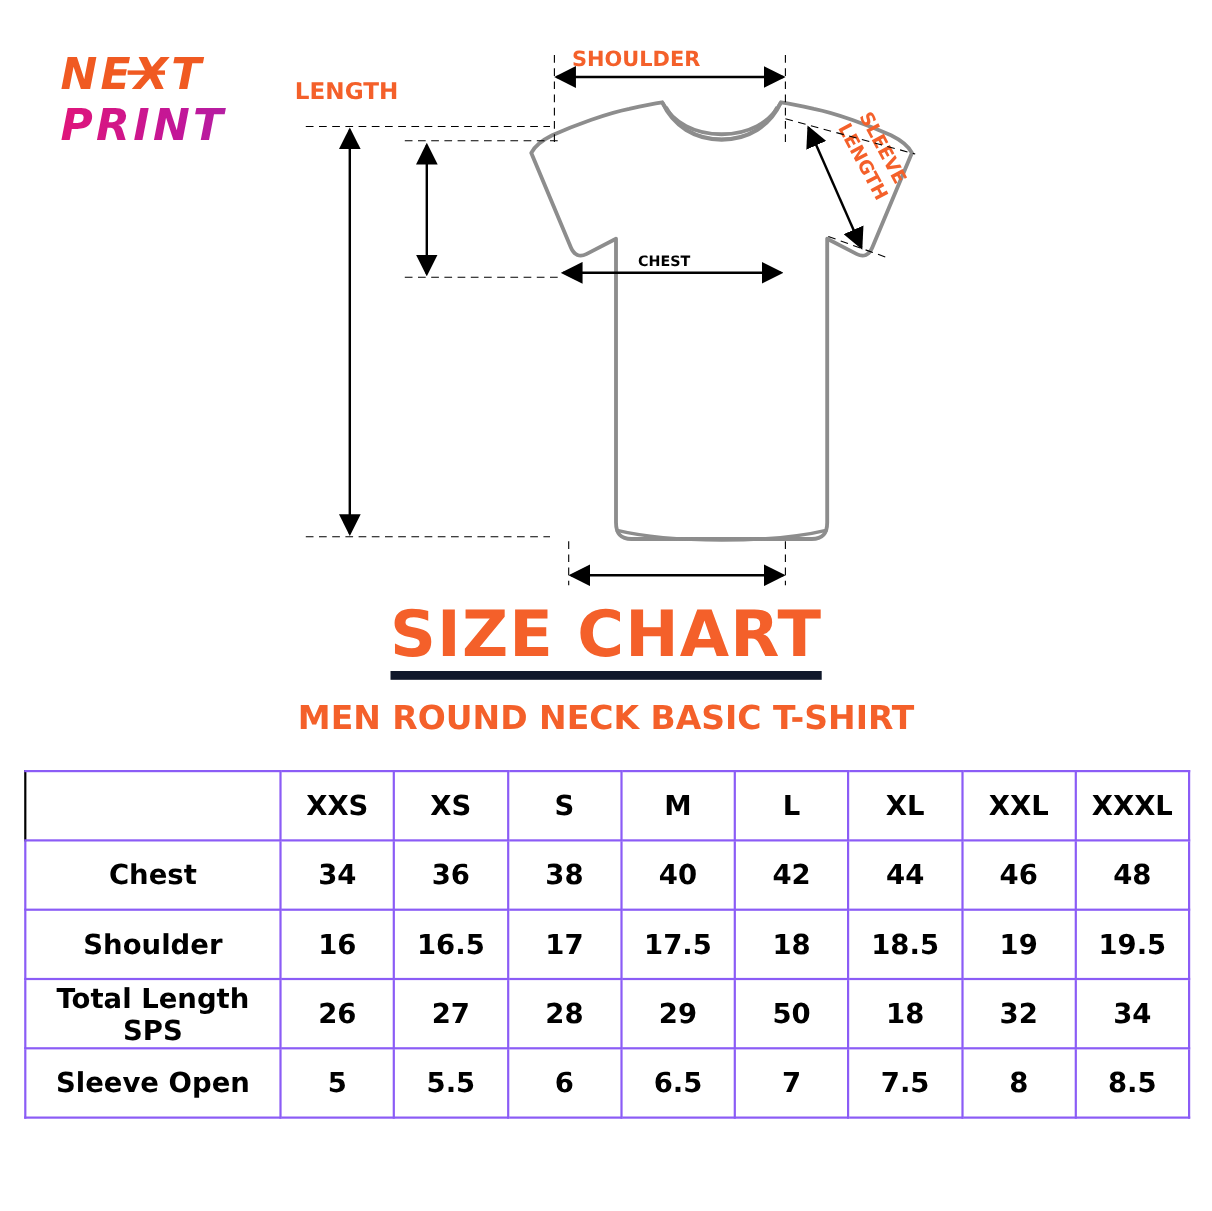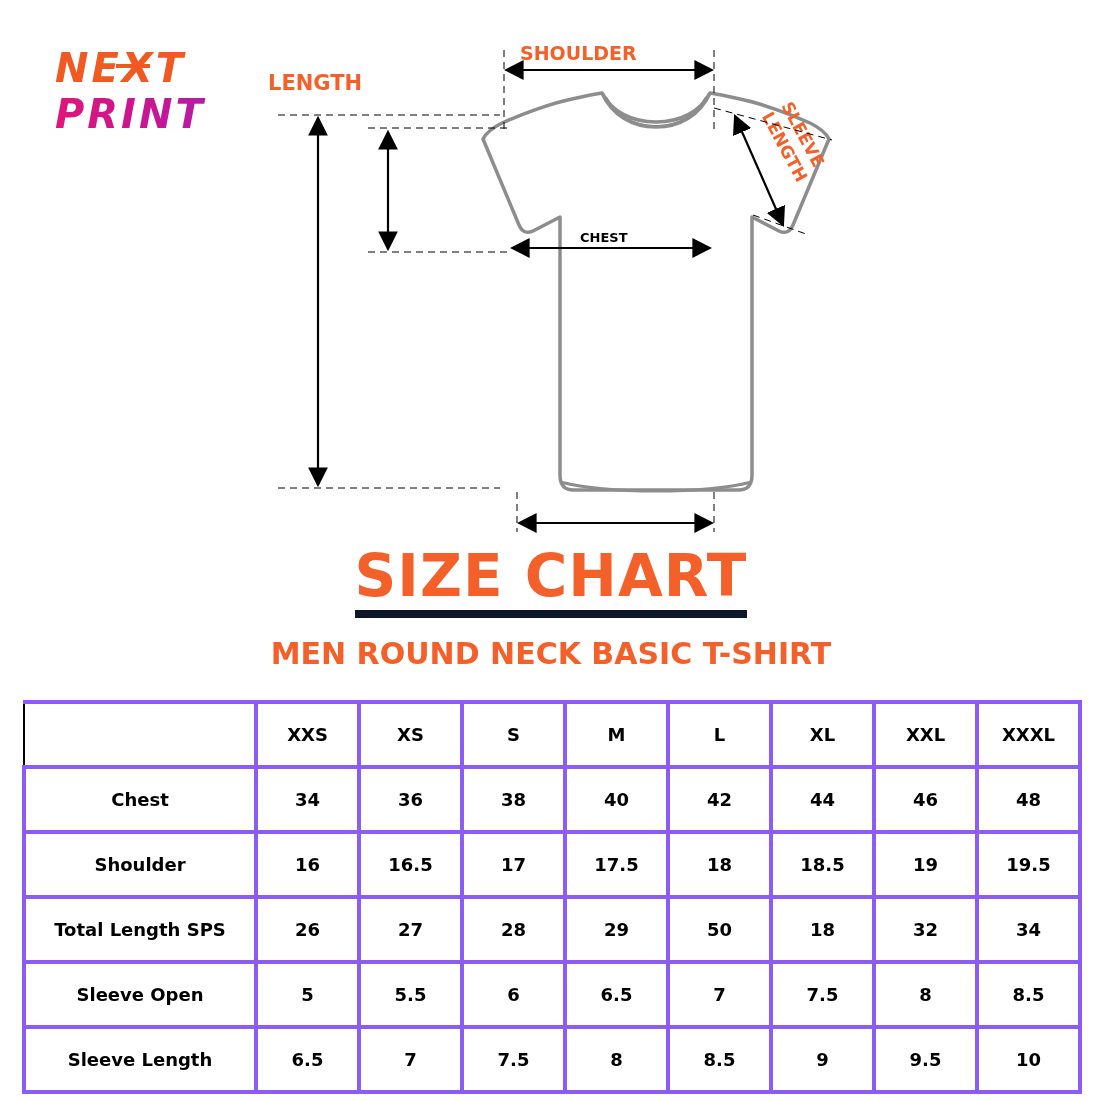--- a/index.html
+++ b/index.html
@@ -107,27 +107,27 @@
     left: 22px;
     top: 700px;
     width: 1060px;
   }
   table.size-table {
     border-collapse: collapse;
     width: 1060px;
     table-layout: fixed;
   }
   table.size-table td, table.size-table th {
-    border: 4px solid #8b5cf6;
+    border: 2px solid #8b5cf6;
     height: 61px;
     text-align: center;
     vertical-align: middle;
     font-family: "DejaVu Sans", sans-serif;
     font-weight: bold;
-    font-size: 18px;
+    font-size: 25px;
     color: #000;
     padding: 0;
   }
   table.size-table col.label-col { width: 232px; }
   table.size-table th.corner { border-left: 2px solid #000; }
   .row-label {
     font-size: 25px;
     font-weight: bold;
   }
   .hdr {
@@ -273,28 +273,17 @@
           <td class="row-label">Sleeve Open</td>
           <td>5</td>
           <td>5.5</td>
           <td>6</td>
           <td>6.5</td>
           <td>7</td>
           <td>7.5</td>
           <td>8</td>
           <td>8.5</td>
         </tr>
-        <tr>
-          <td class="row-label">Sleeve Length</td>
-          <td>6.5</td>
-          <td>7</td>
-          <td>7.5</td>
-          <td>8</td>
-          <td>8.5</td>
-          <td>9</td>
-          <td>9.5</td>
-          <td>10</td>
-        </tr>
       </tbody>
     </table>
   </div>
 
 </div>
 
 </body></html>

